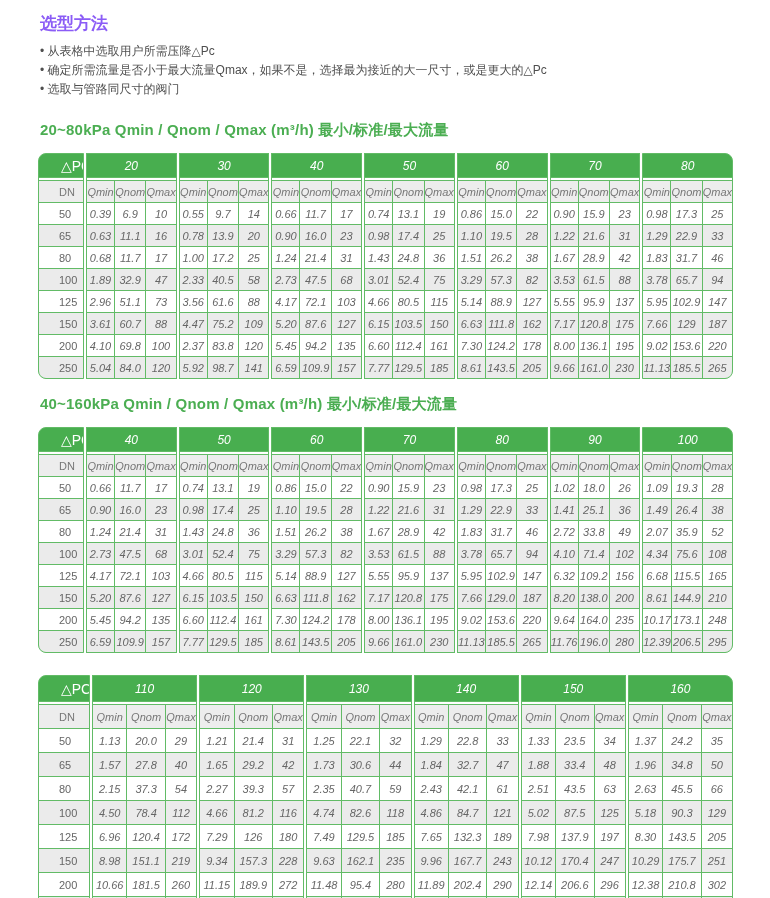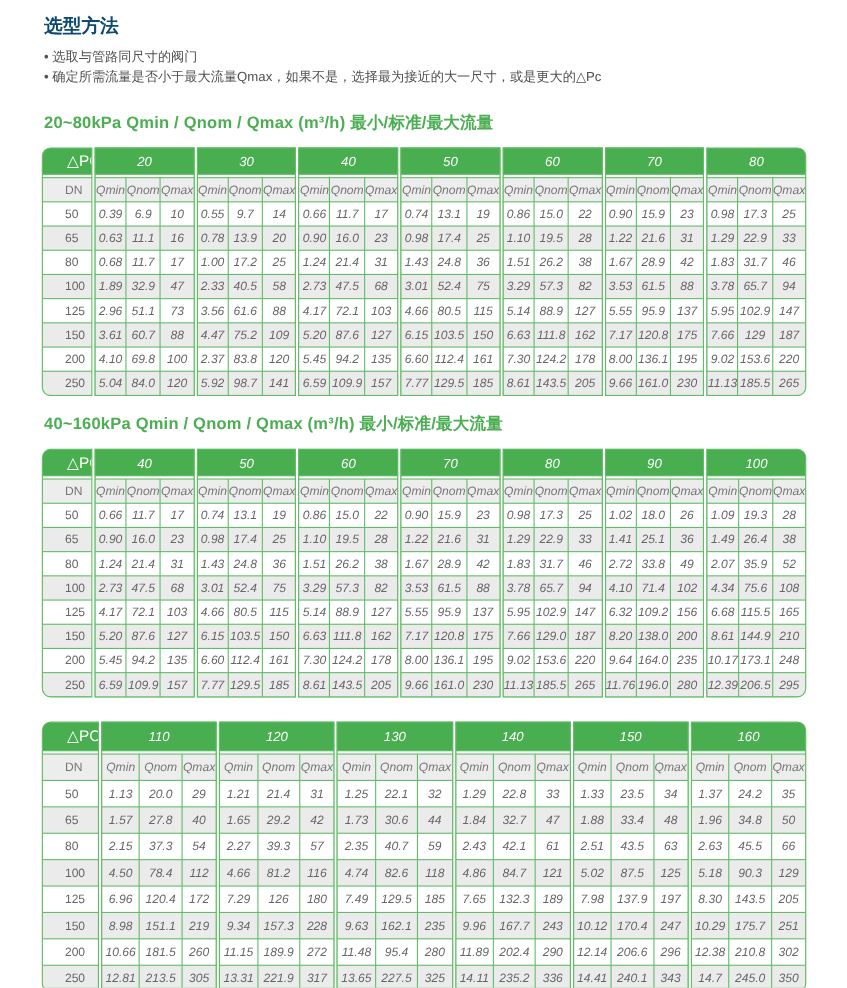--- a/index.html
+++ b/index.html
@@ -10,21 +10,21 @@
     --sub-bg:#ededed;
     --td:#666;
   }
   *{box-sizing:border-box;margin:0;padding:0;}
   html,body{background:#fff;}
   body{
     width:770px;height:898px;overflow:hidden;
     font-family:"Liberation Sans","DejaVu Sans",sans-serif;
   }
   .page{padding:10px 0 0 38px;width:770px;}
-  .page-title{font-size:17px;font-weight:600;color:#0c4a6e;margin:2px 0 7px 2px;}
+  .page-title{font-size:17px;font-weight:600;color:#8b5cf6;margin:2px 0 7px 2px;}
   .bullets{list-style:none;margin-left:2px;}
   .bullets li{font-size:12px;color:#4f4f4f;line-height:19px;}
   .bullets li::before{content:"• ";color:#4f4f4f;}
   .section-1{margin-top:22px;}
   .section-2{margin-top:16px;}
   .section-3{margin-top:22px;}
   .green-title{color:var(--title-green);font-size:15px;font-weight:700;margin:0 0 13px 2px;letter-spacing:.2px;}
   
   .vtable{display:flex;gap:2px;width:695px;--rh:21px;--gh:23px;}
   .vtable.tall{--rh:23px;--gh:25px;}
@@ -44,22 +44,23 @@
   .block:last-child{border-radius:0 8px 8px 0;overflow:hidden;}
 </style>
 </head>
 <body>
 
 <div class="page">
 
   <h1 class="page-title">选型方法</h1>
 
   <ul class="bullets">
+    <li>从表格中选取用户所需压降△Pc</li>
+    <li>确定所需流量是否小于最大流量Qmax，如果不是，选择最为接近的大一尺寸，或是更大的△Pc</li>
     <li>选取与管路同尺寸的阀门</li>
-    <li>确定所需流量是否小于最大流量Qmax，如果不是，选择最为接近的大一尺寸，或是更大的△Pc</li>
   </ul>
 
   <section class="section-1">
     <h2 class="green-title">20~80kPa Qmin / Qnom / Qmax (m³/h) 最小/标准/最大流量</h2>
     <div class="vtable">
         <div class="block block-dn">
           <div class="c c-corner">△PC</div>
           <div class="sp full"></div>
           <div class="c c-sub c-left">DN</div>
           <div class="c c-data c-left">50</div>

